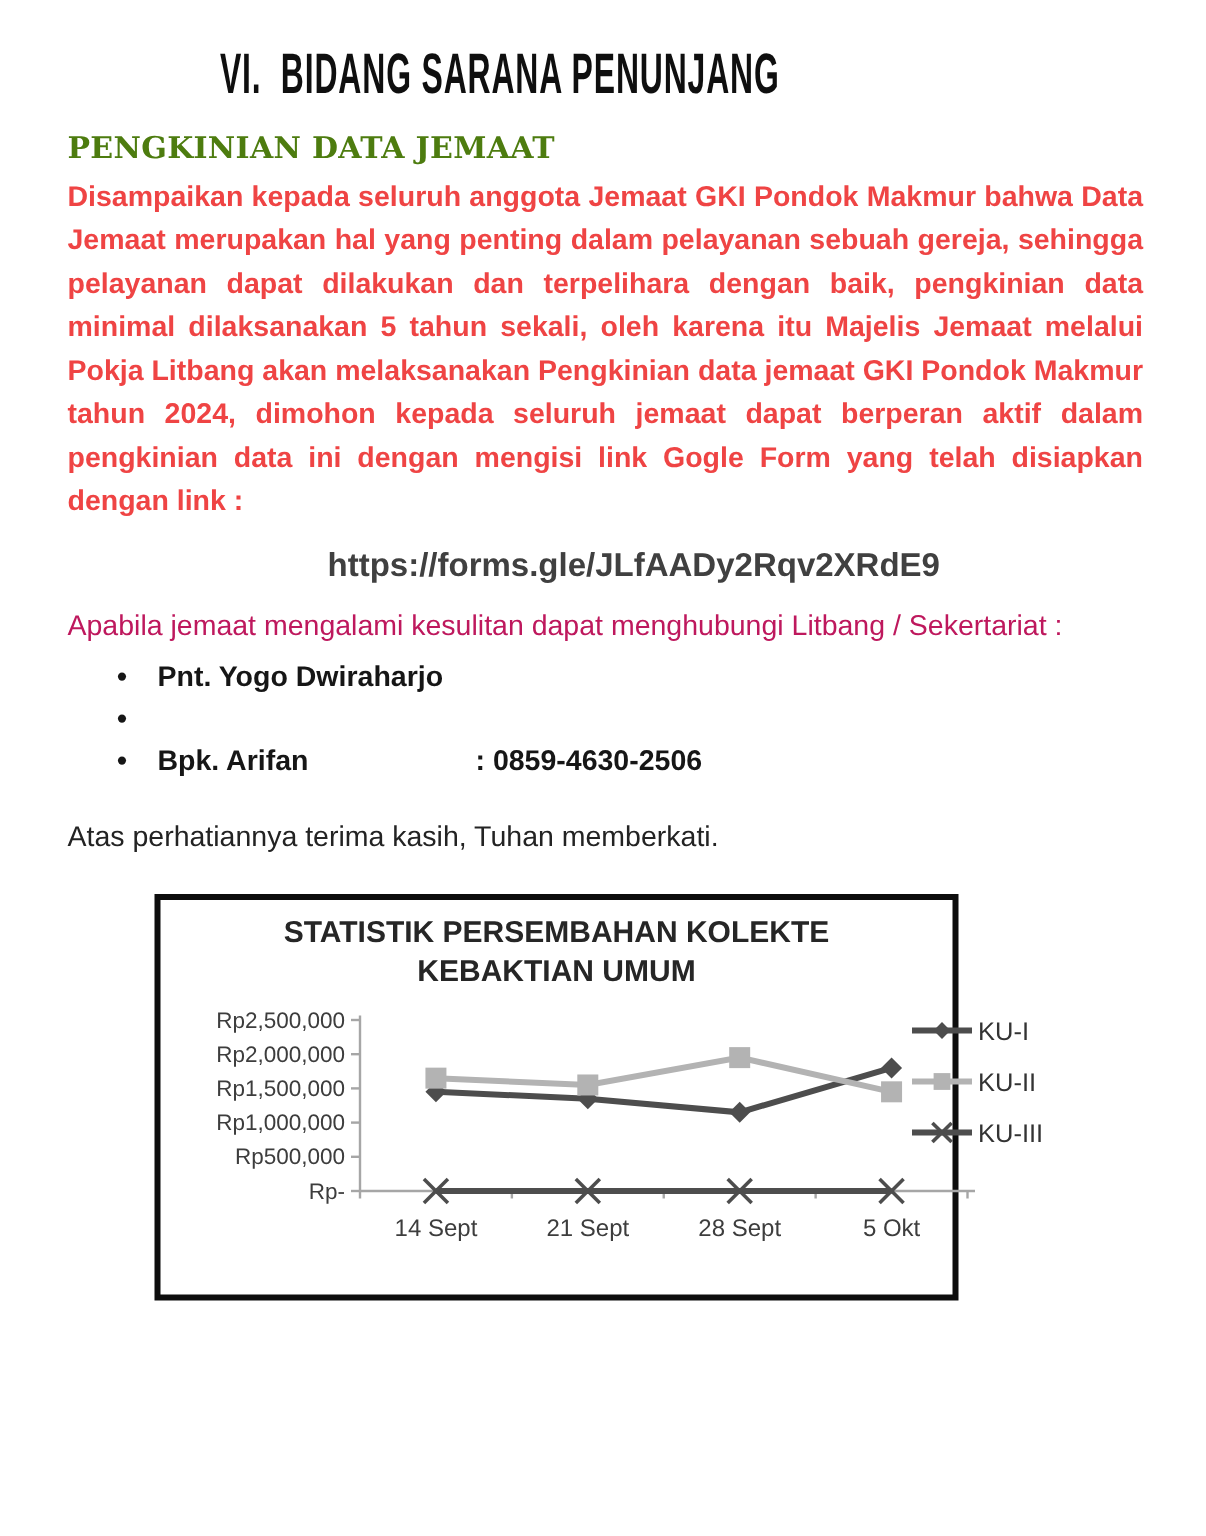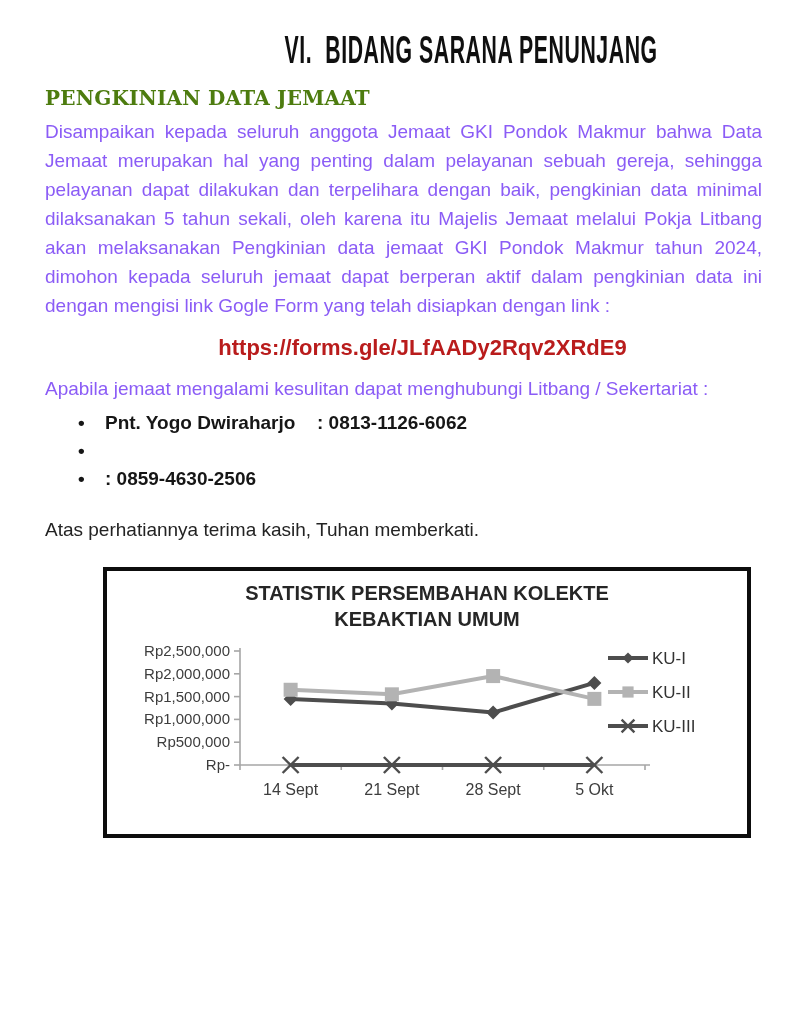--- a/index.html
+++ b/index.html
@@ -4,64 +4,64 @@
 <style>
   * { margin:0; padding:0; box-sizing:border-box; }
   html,body { background:#ffffff; }
   body {
     width:804px; height:1024px; margin:0 auto; overflow:hidden;
     font-family:"Liberation Sans", sans-serif; color:#1f1f1f;
   }
   .page { position:relative; width:804px; height:1024px; background:#fff; }
 
   .doc-title {
-    margin-top:30px; text-align:right; font-weight:bold; font-size:38px;
+    margin-top:30px; text-align:left; font-weight:bold; font-size:38px;
     color:#0f0f0f; line-height:1.1;
   }
   .doc-title .condensed {
     display:inline-block; transform:scaleX(0.56); transform-origin:center;
     white-space:pre; letter-spacing:1px;
   }
 
   .section-heading {
     margin:14px 42px 4px 45px;
     font-family:"DejaVu Serif", serif; font-weight:bold; font-size:20px;
     color:#4d7c0f; letter-spacing:0.2px;
     text-decoration-thickness:2px; text-underline-offset:4px;
     display:block; width:fit-content;
   }
 
   .body-par {
     margin:7px 42px 0 45px; font-size:19px; line-height:29px;
-    text-align:justify; color:#8b5cf6;
+    text-align:justify; color:#ef4444;font-weight:bold;
   }
 
   .form-link-row { margin-top:15px; text-align:center; }
   .form-link {
-    font-weight:bold; font-size:22px; color:#b91c1c; text-decoration:none;margin-left:41px;
+    font-weight:bold; font-size:22px; color:#404040; text-decoration:none;margin-left:41px;
   }
 
-  .contact-intro { margin:17px 42px 0 45px; font-size:19px; color:#8b5cf6; }
+  .contact-intro { margin:17px 42px 0 45px; font-size:19px; color:#be185d; }
 
   .contact-list { margin:9px 0 0 78px; list-style:none; }
   .contact-item { display:flex; font-weight:bold; font-size:19px; line-height:28px; color:#161616; }
   .bullet { width:27px; }
   .contact-name { width:212px; }
   .contact-phone { }
 
   .closing { margin:26px 42px 0 45px; font-size:19px; color:#232323; }
 
   .stats-heading {
     margin:44px 30px 0; text-align:center;
     font-family:"DejaVu Serif", serif; font-weight:bold; font-size:23px;
     line-height:31px; color:#0d0d0d; letter-spacing:0.2px;
   }
 
   .chart-box {
-    width:648px; height:271px; margin:26px 0 0 103px;
+    width:536px; height:271px; margin:26px 0 0 103px;
     border:4px solid #0d0d0d; background:#fff;
   }
   .chart-title {
     margin-top:9px; text-align:center; font-weight:bold; font-size:20px;
     line-height:26px; color:#262626;
   }
   .chart-canvas { display:block; margin-top:6px; }
 </style>
 </head>
 <body>
@@ -79,27 +79,27 @@
   <div class="form-link-row">
     <a class="form-link" href="#">https://forms.gle/JLfAADy2Rqv2XRdE9</a>
   </div>
 
   <p class="contact-intro">Apabila jemaat mengalami kesulitan dapat menghubungi Litbang / Sekertariat :</p>
 
   <ul class="contact-list">
     <li class="contact-item">
       <span class="bullet">•</span>
       <span class="contact-name">Pnt. Yogo Dwiraharjo</span>
-      <span class="contact-phone">: 0813-1126-6062</span>
     </li>
     <li class="contact-item">
       <span class="bullet">•</span>
     </li>
     <li class="contact-item">
       <span class="bullet">•</span>
+      <span class="contact-name">Bpk. Arifan</span>
       <span class="contact-phone">: 0859-4630-2506</span>
     </li>
   </ul>
 
   <p class="closing">Atas perhatiannya terima kasih, Tuhan memberkati.</p>
 
 
   <div class="chart-box">
     <div class="chart-title">
       <div>STATISTIK PERSEMBAHAN KOLEKTE</div>

